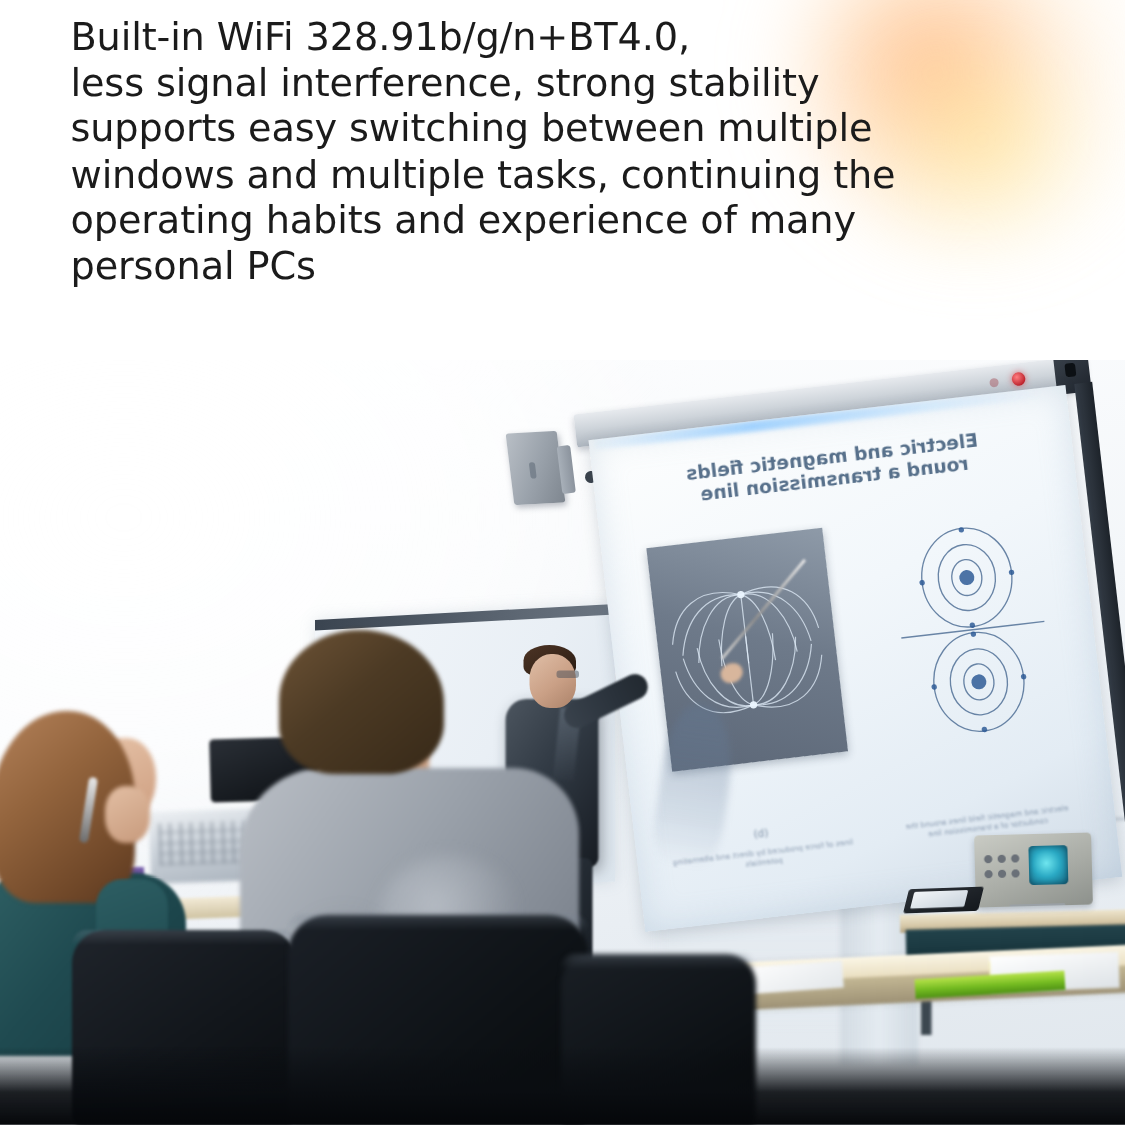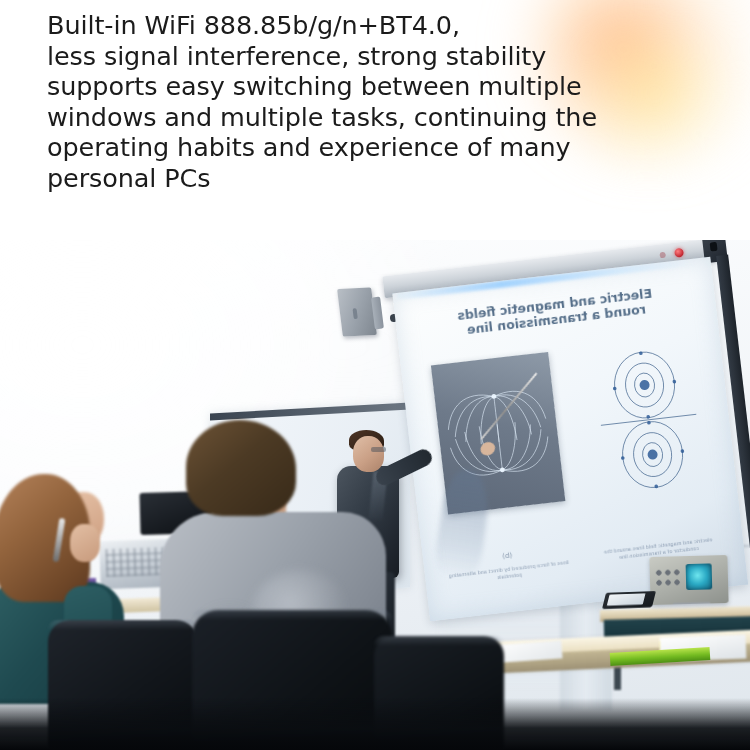--- a/index.html
+++ b/index.html
@@ -899,21 +899,21 @@
       </div>
     <div class="chair-c">
         <div class="chair-edge"></div>
       </div>
     <div class="floor-dark"></div>
   </div>
 
   <div class="caption-block">
     <div class="caption-glow"></div>
     <div class="caption-glow2"></div>
-    <div class="caption-text">Built-in WiFi 888.85b/g/n+BT4.0,
+    <div class="caption-text">Built-in WiFi 328.91b/g/n+BT4.0,
 less signal interference, strong stability
 supports easy switching between multiple
 windows and multiple tasks, continuing the
 operating habits and experience of many
 personal PCs</div>
   </div>
 
 </div>
 
 </body></html>

